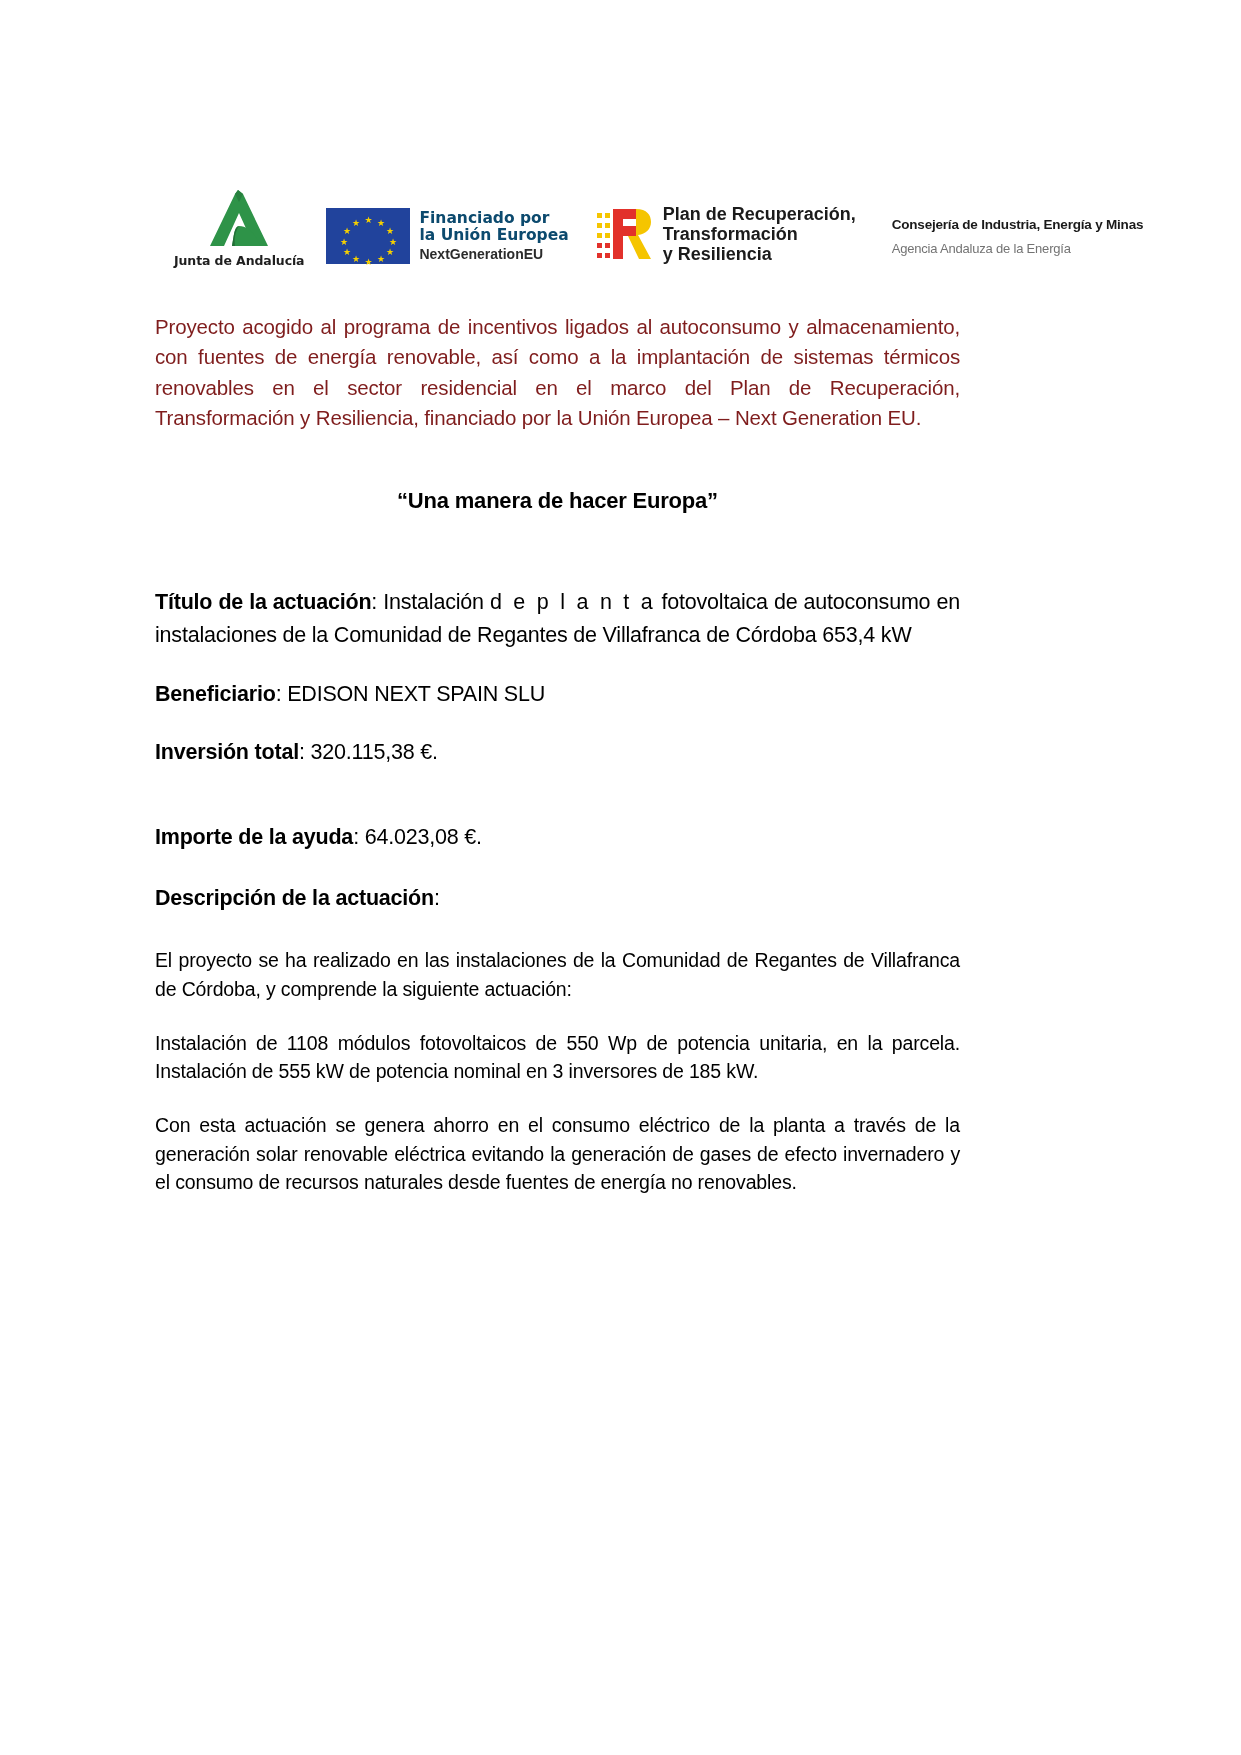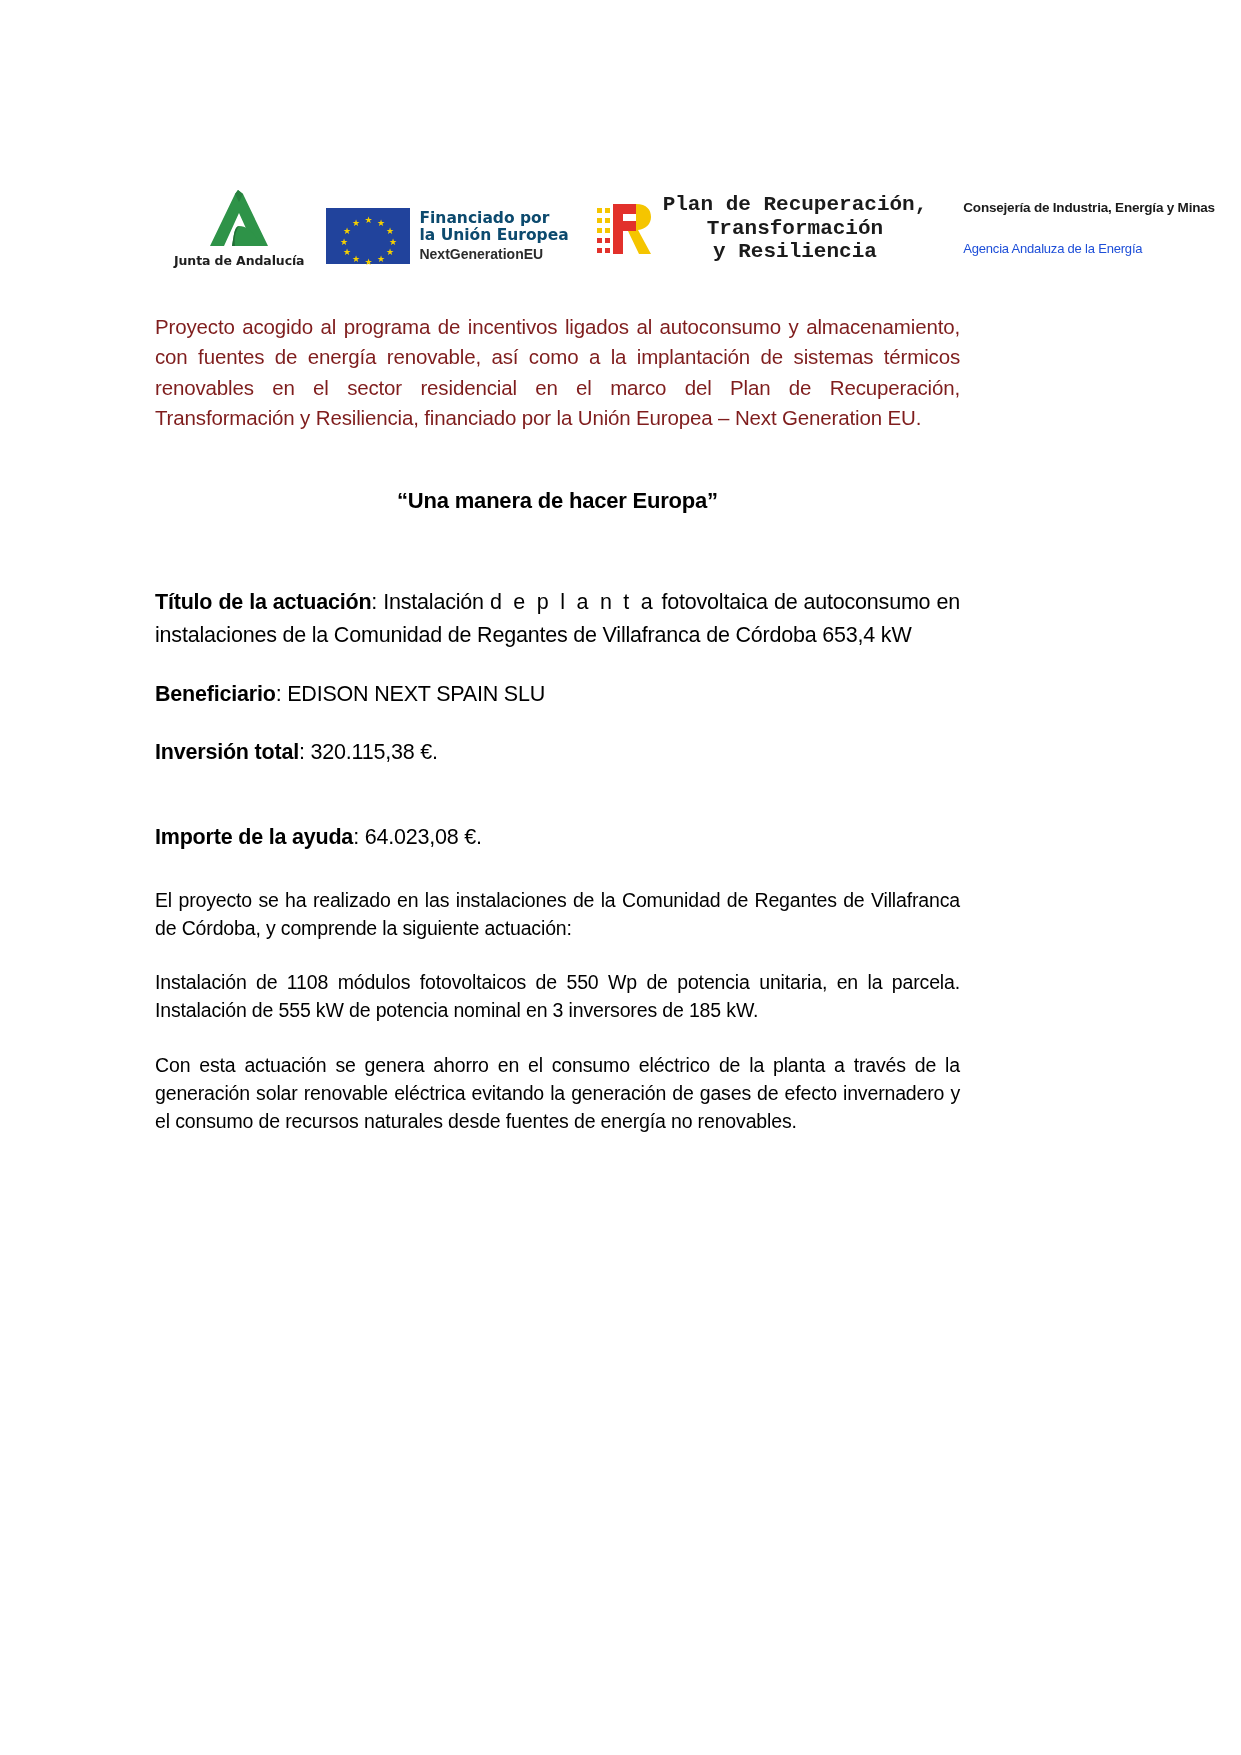--- a/index.html
+++ b/index.html
@@ -115,49 +115,48 @@
   }
   .prtr-mark {
     width: 60px;
     height: 58px;
     flex: none;
   }
   .prtr-words {
     line-height: 1.12;
   }
   .prtr-words div {
-    font-family: Liberation Mono, monospace;
-    font-weight: 700;
-    font-size: 21px;
+    font-family: Liberation Sans, sans-serif;
+    font-weight: 700;
+    font-size: 18px;
     color: #1b1b1b;
     white-space: nowrap;
-    text-align: center;
   }
 
   
   .logo-consejeria {
     margin-left: 36px;
     padding-bottom: 12px;
     line-height: 1.1;
   }
   .logo-consejeria .c1 {
     font-family: "Liberation Sans", sans-serif;
     font-size: 13.5px;
     font-weight: 600;
     color: #1a1a1a;
     white-space: nowrap;
     letter-spacing: -0.2px;
   }
   .logo-consejeria .c2 {
     font-family: "Liberation Sans", sans-serif;
     font-size: 13px;
     font-weight: 400;
-    color: #1d4ed8;
-    white-space: nowrap;
-    margin-top: 26px;
+    color: #737373;
+    white-space: nowrap;
+    margin-top: 9px;
     letter-spacing: -0.2px;
   }
 
   
   .content {
     position: absolute;
     left: 155px;
     top: 312px;
     width: 805px;
   }
@@ -302,20 +301,23 @@
     </p>
 
     <p class="field inversion">
       <span class="lbl">Inversión total</span><span>: </span><span>320.115,38 €.</span>
     </p>
 
     <p class="field importe">
       <span class="lbl">Importe de la ayuda</span><span>: </span><span>64.023,08 €.</span>
     </p>
 
+    <p class="field descripcion">
+      <span class="lbl">Descripción de la actuación</span><span>:</span>
+    </p>
 
     <p class="desc-par first">El proyecto se ha realizado en las instalaciones de la Comunidad de Regantes de Villafranca de Córdoba, y comprende  la siguiente actuación:</p>
     <p class="desc-par">Instalación de 1108 módulos fotovoltaicos de 550  Wp de potencia unitaria, en la parcela. Instalación de 555 kW de potencia nominal en 3  inversores de 185 kW.</p>
     <p class="desc-par">Con esta actuación se genera ahorro en el consumo eléctrico de la planta a través de la generación solar renovable eléctrica evitando la generación de gases de efecto invernadero y el consumo de recursos naturales desde fuentes de energía no renovables.</p>
 
   </div>
 
 </div>
 
 </body></html>

